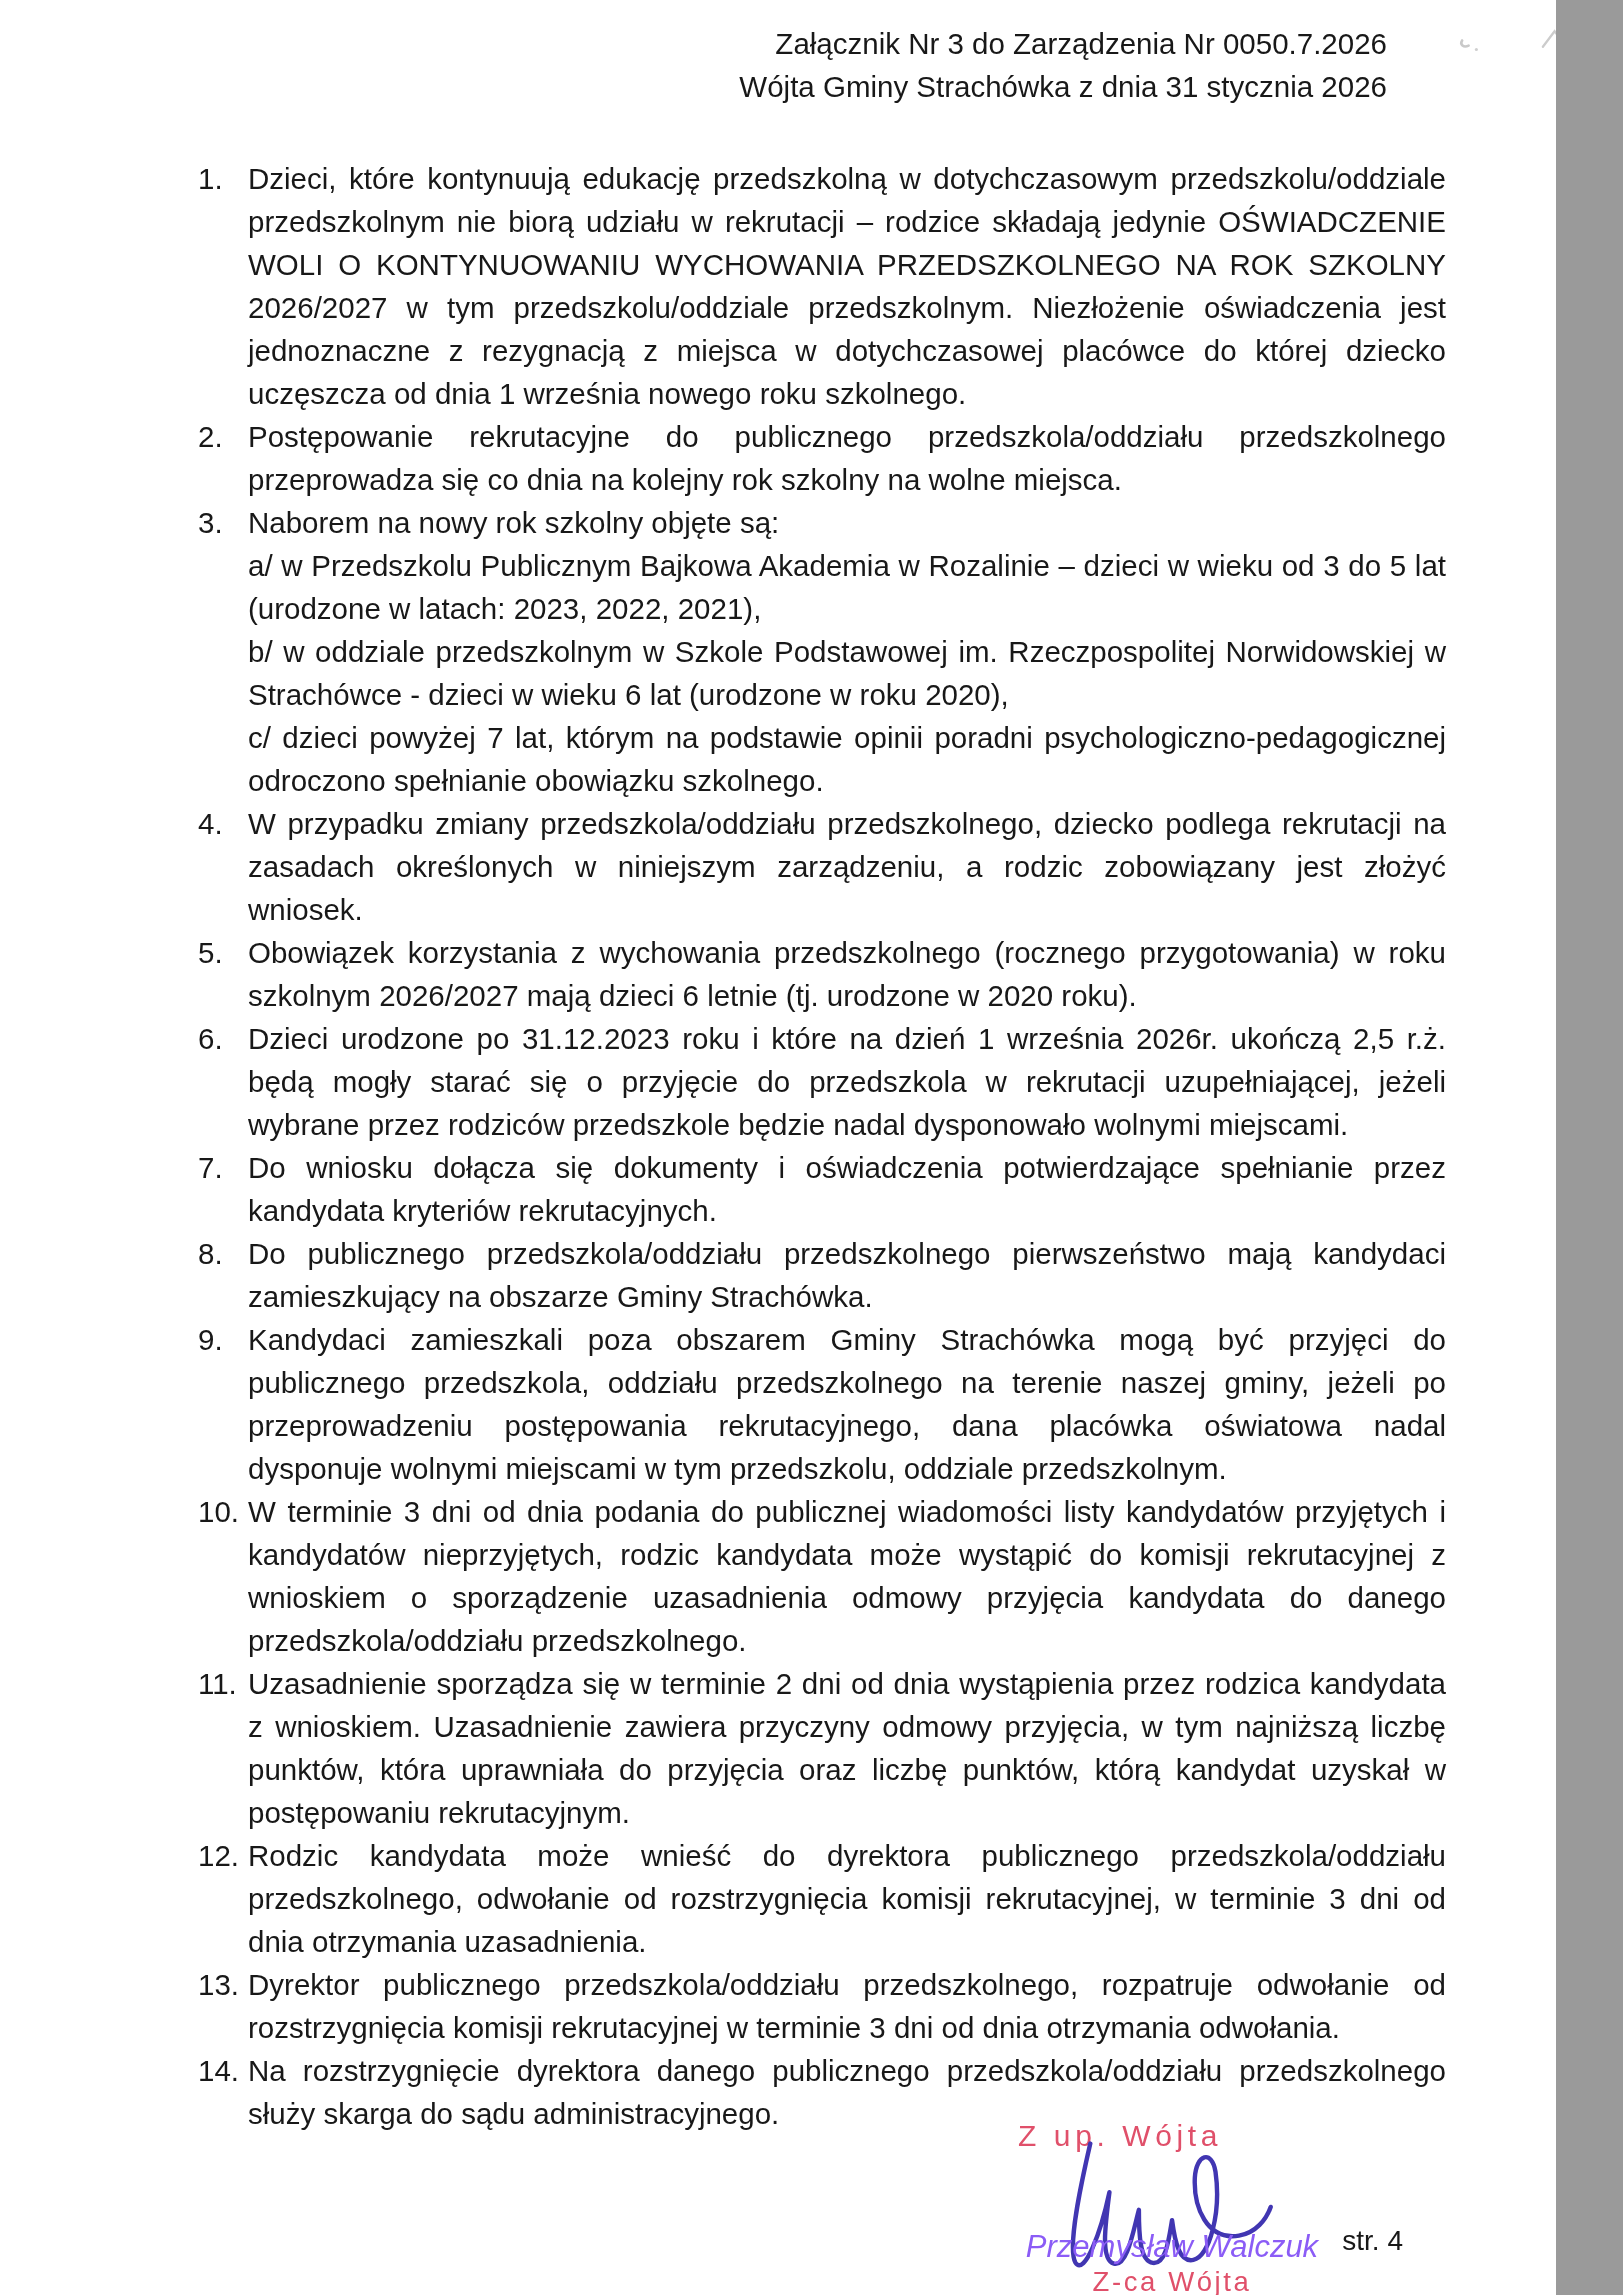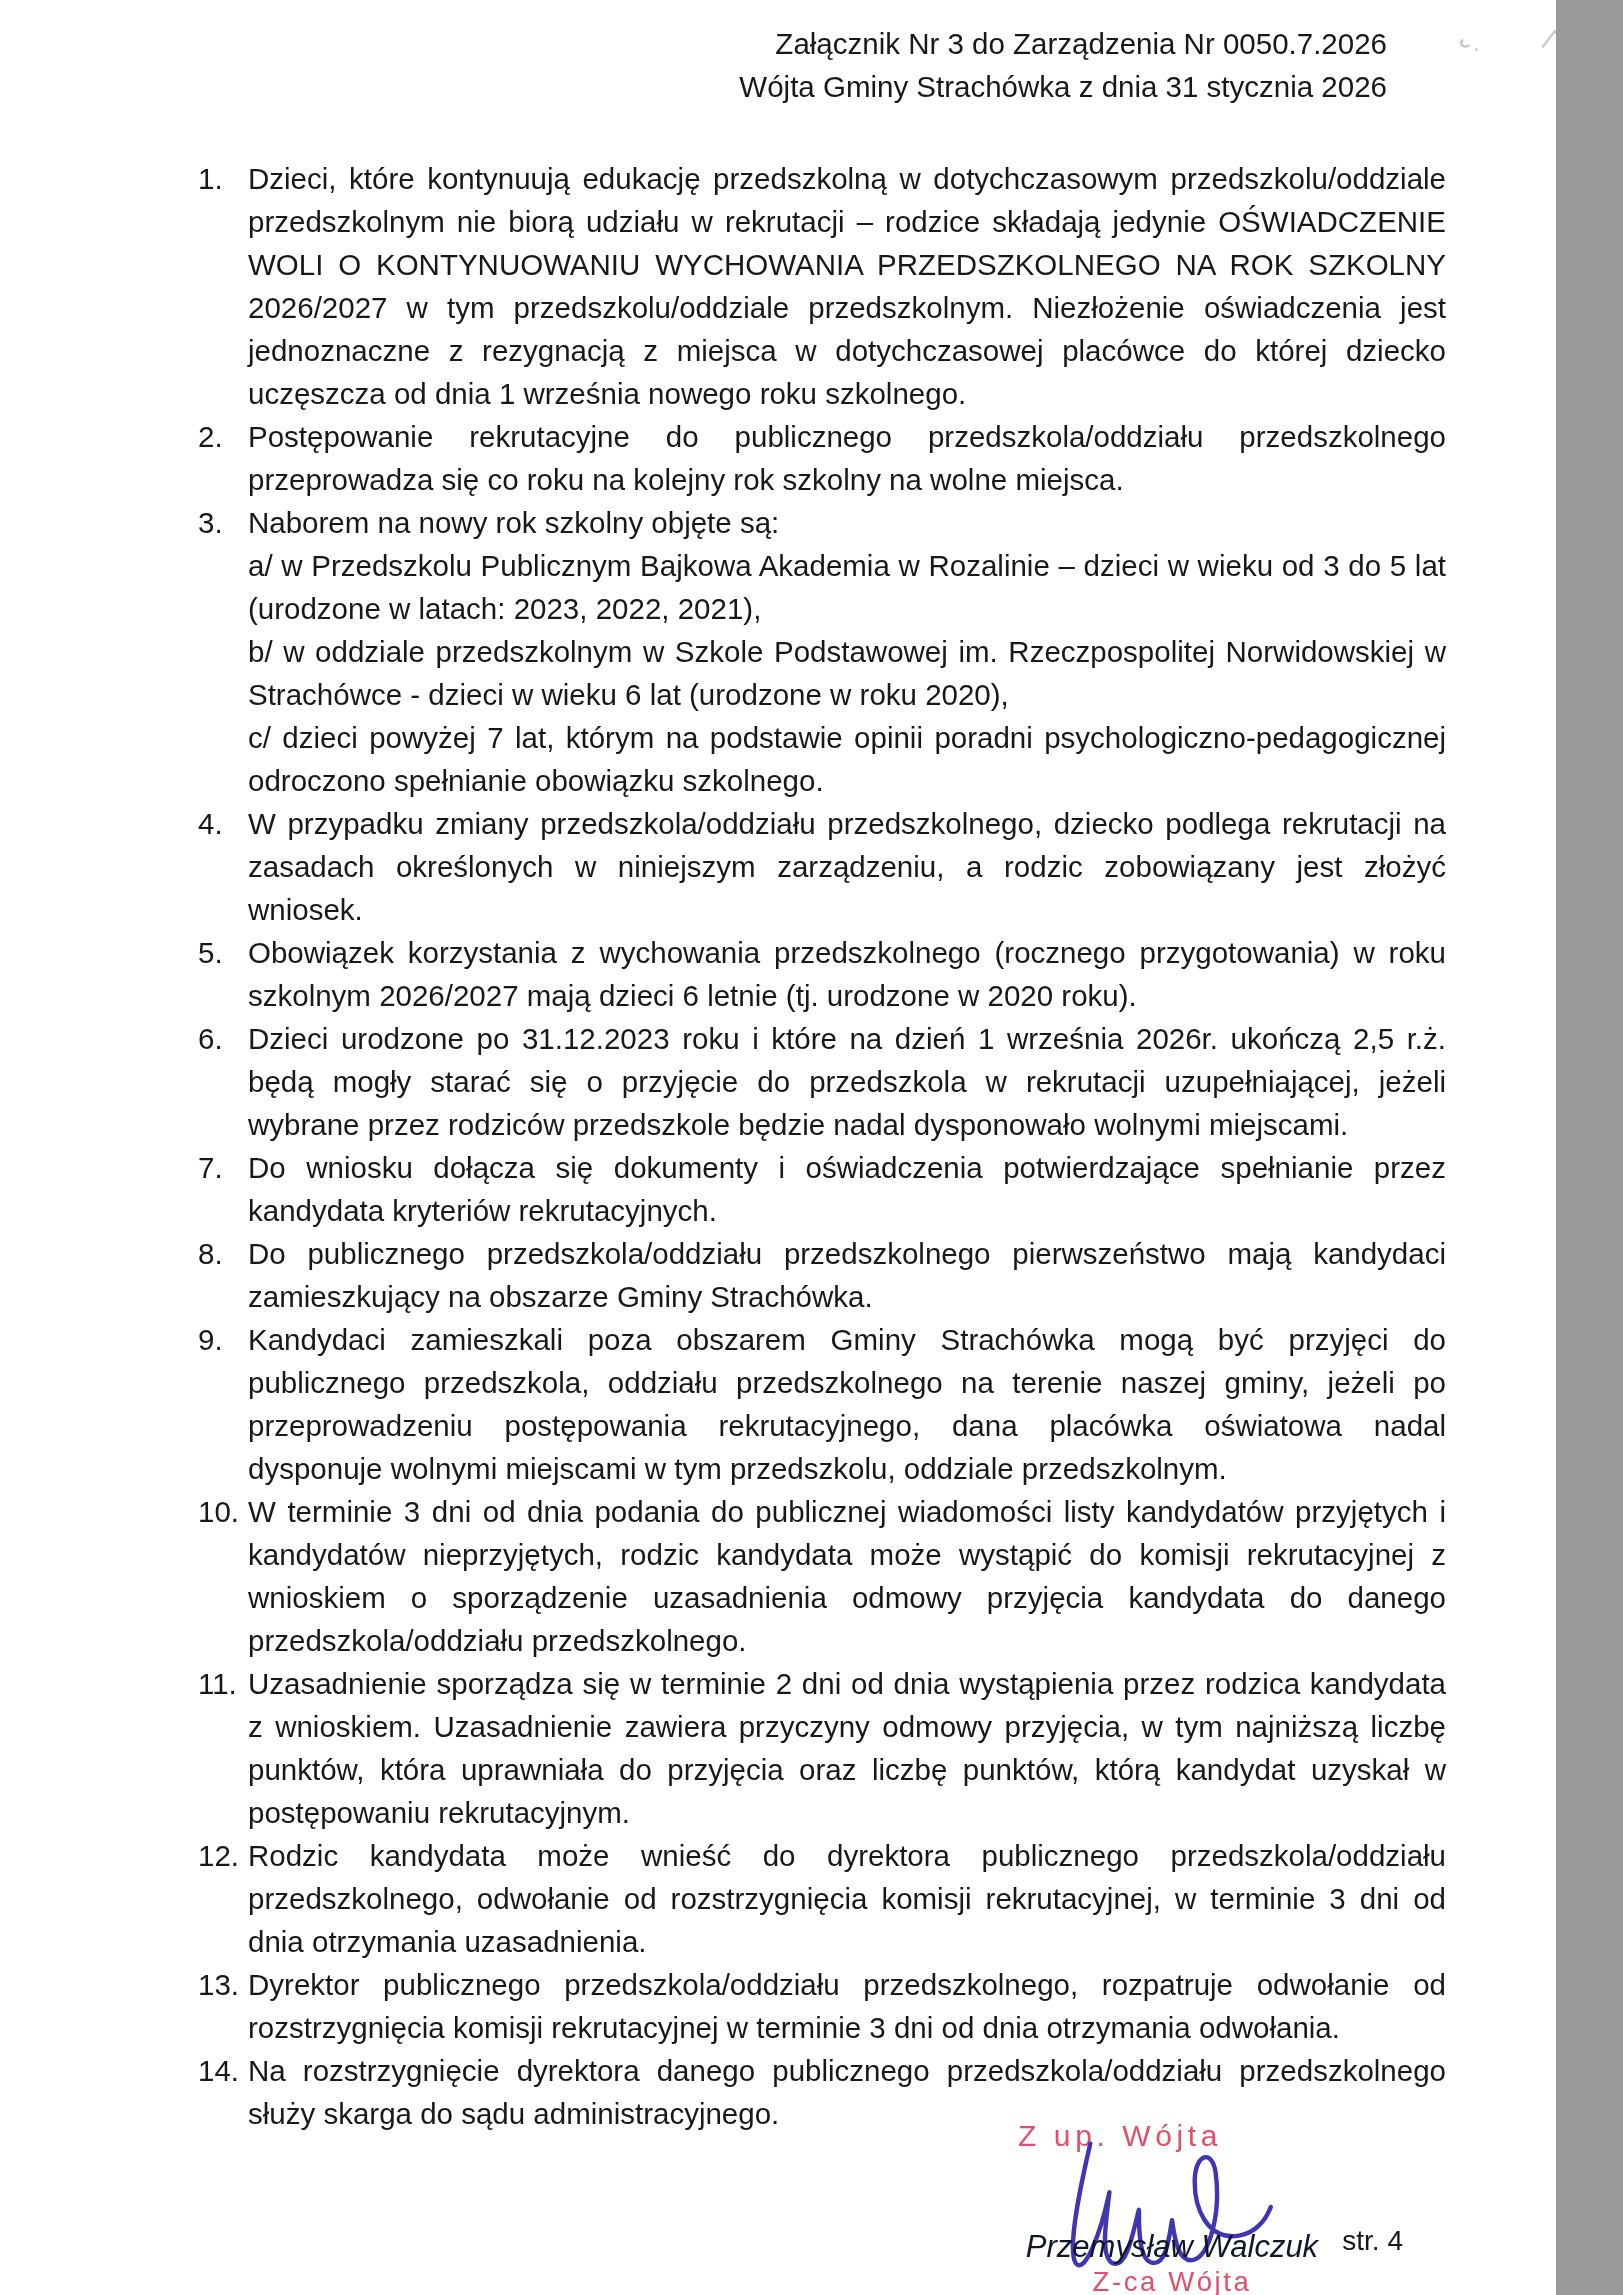--- a/index.html
+++ b/index.html
@@ -41,21 +41,21 @@
   .sig-line1{
     position:absolute;top:0;width:100%;
     text-align:left;
     color:#e0506a;font-size:30px;letter-spacing:4.6px;
     white-space:nowrap;
   }
   .sig-svg{position:absolute;top:10.5px;left:34px;}
   .sig-name{
     position:absolute;top:110px;width:100%;
     text-align:center;
-    color:#0f172a;font-size:31px;font-style:italic;
+    color:#8b5cf6;font-size:31px;font-style:italic;
     white-space:nowrap;
   }
   .sig-title{
     position:absolute;top:147px;width:100%;
     text-align:center;
     color:#e0506a;font-size:27.5px;letter-spacing:2.6px;
     white-space:nowrap;
   }
   .page-number{
     position:absolute;right:153px;top:2225px;
@@ -76,21 +76,21 @@
   <svg class="artifact" style="left:1458px;top:34px;" width="29" height="22" viewBox="0 0 44 34">
     <path d="M 6 10 C 2 16, 8 22, 16 18" stroke="#c9c9c9" stroke-width="4" fill="none" stroke-linecap="round"></path>
     <circle cx="28" cy="24" r="2.4" fill="#cfcfcf"></circle>
   </svg>
   <svg class="artifact" style="left:1539px;top:26px;" width="26" height="26" viewBox="0 0 40 40">
     <path d="M 6 32 L 24 8 L 30 16" stroke="#cccccc" stroke-width="3.5" fill="none" stroke-linecap="round"></path>
   </svg>
 
   <div class="content" id="list">
       <div class="item"><span class="num">1.</span><span>Dzieci, które kontynuują edukację przedszkolną w dotychczasowym przedszkolu/oddziale przedszkolnym nie biorą udziału w rekrutacji – rodzice składają jedynie OŚWIADCZENIE WOLI O KONTYNUOWANIU WYCHOWANIA PRZEDSZKOLNEGO NA ROK SZKOLNY 2026/2027 w tym przedszkolu/oddziale przedszkolnym. Niezłożenie oświadczenia jest jednoznaczne z rezygnacją z miejsca w dotychczasowej placówce do której dziecko uczęszcza od dnia 1 września nowego roku szkolnego.</span></div>
-      <div class="item"><span class="num">2.</span><span>Postępowanie rekrutacyjne do publicznego przedszkola/oddziału przedszkolnego przeprowadza się co roku na kolejny rok szkolny na wolne miejsca.</span></div>
+      <div class="item"><span class="num">2.</span><span>Postępowanie rekrutacyjne do publicznego przedszkola/oddziału przedszkolnego przeprowadza się co dnia na kolejny rok szkolny na wolne miejsca.</span></div>
       <div class="item"><span class="num">3.</span><span>Naborem na nowy rok szkolny objęte są:</span><div class="sub">a/ w Przedszkolu Publicznym Bajkowa Akademia w Rozalinie – dzieci w wieku od 3 do 5 lat (urodzone w latach: 2023, 2022, 2021),</div><div class="sub">b/ w oddziale przedszkolnym w Szkole Podstawowej im. Rzeczpospolitej Norwidowskiej w Strachówce - dzieci w wieku 6 lat (urodzone w roku 2020),</div><div class="sub">c/ dzieci powyżej 7 lat, którym na podstawie opinii poradni psychologiczno-pedagogicznej odroczono spełnianie obowiązku szkolnego.</div></div>
       <div class="item"><span class="num">4.</span><span>W przypadku zmiany przedszkola/oddziału przedszkolnego, dziecko podlega rekrutacji na zasadach określonych w niniejszym zarządzeniu, a rodzic zobowiązany jest złożyć wniosek.</span></div>
       <div class="item"><span class="num">5.</span><span>Obowiązek korzystania z wychowania przedszkolnego (rocznego przygotowania) w roku szkolnym 2026/2027 mają dzieci 6 letnie (tj. urodzone w 2020 roku).</span></div>
       <div class="item"><span class="num">6.</span><span>Dzieci urodzone po 31.12.2023 roku i które na dzień 1 września 2026r. ukończą 2,5 r.ż. będą mogły starać się o przyjęcie do przedszkola w rekrutacji uzupełniającej, jeżeli wybrane przez rodziców przedszkole będzie nadal dysponowało wolnymi miejscami.</span></div>
       <div class="item"><span class="num">7.</span><span>Do wniosku dołącza się dokumenty i oświadczenia potwierdzające spełnianie przez kandydata kryteriów rekrutacyjnych.</span></div>
       <div class="item"><span class="num">8.</span><span>Do publicznego przedszkola/oddziału przedszkolnego pierwszeństwo mają kandydaci zamieszkujący na obszarze Gminy Strachówka.</span></div>
       <div class="item"><span class="num">9.</span><span>Kandydaci zamieszkali poza obszarem Gminy Strachówka mogą być przyjęci do publicznego przedszkola, oddziału przedszkolnego na terenie naszej gminy, jeżeli po przeprowadzeniu postępowania rekrutacyjnego, dana placówka oświatowa nadal dysponuje wolnymi miejscami w tym przedszkolu, oddziale przedszkolnym.</span></div>
       <div class="item"><span class="num">10.</span><span>W terminie 3 dni od dnia podania do publicznej wiadomości listy kandydatów przyjętych i kandydatów nieprzyjętych, rodzic kandydata może wystąpić do komisji rekrutacyjnej z wnioskiem o sporządzenie uzasadnienia odmowy przyjęcia kandydata do danego przedszkola/oddziału przedszkolnego.</span></div>
       <div class="item"><span class="num">11.</span><span>Uzasadnienie sporządza się w terminie 2 dni od dnia wystąpienia przez rodzica kandydata z wnioskiem. Uzasadnienie zawiera przyczyny odmowy przyjęcia, w tym najniższą liczbę punktów, która uprawniała do przyjęcia oraz liczbę punktów, którą kandydat uzyskał w postępowaniu rekrutacyjnym.</span></div>
       <div class="item"><span class="num">12.</span><span>Rodzic kandydata może wnieść do dyrektora publicznego przedszkola/oddziału przedszkolnego, odwołanie od rozstrzygnięcia komisji rekrutacyjnej, w terminie 3 dni od dnia otrzymania uzasadnienia.</span></div>

